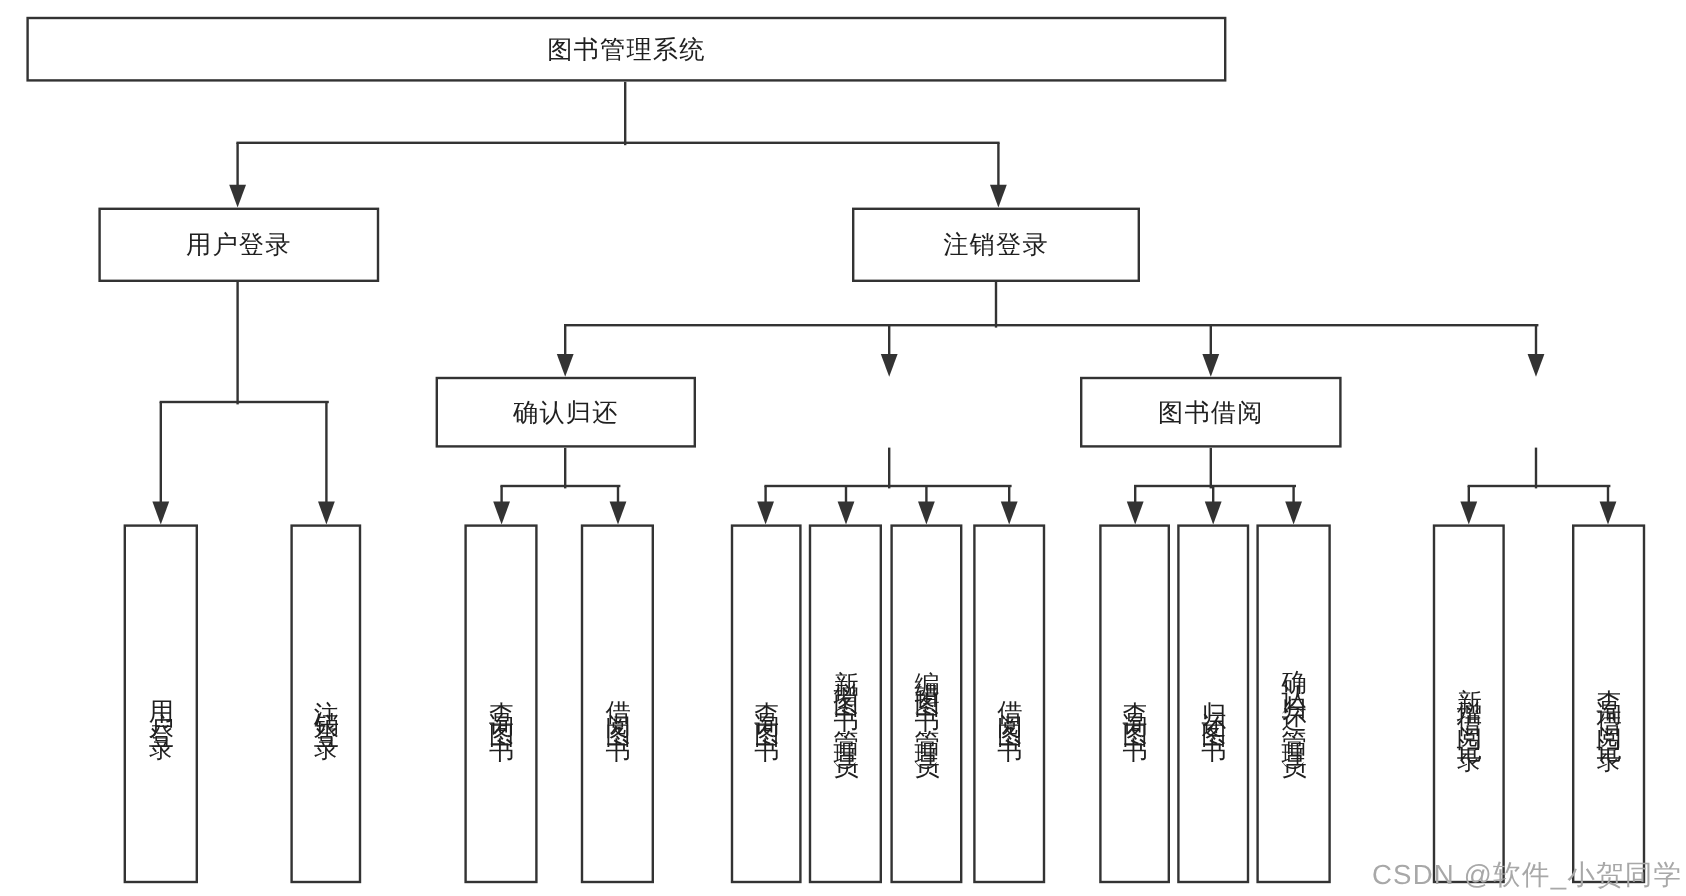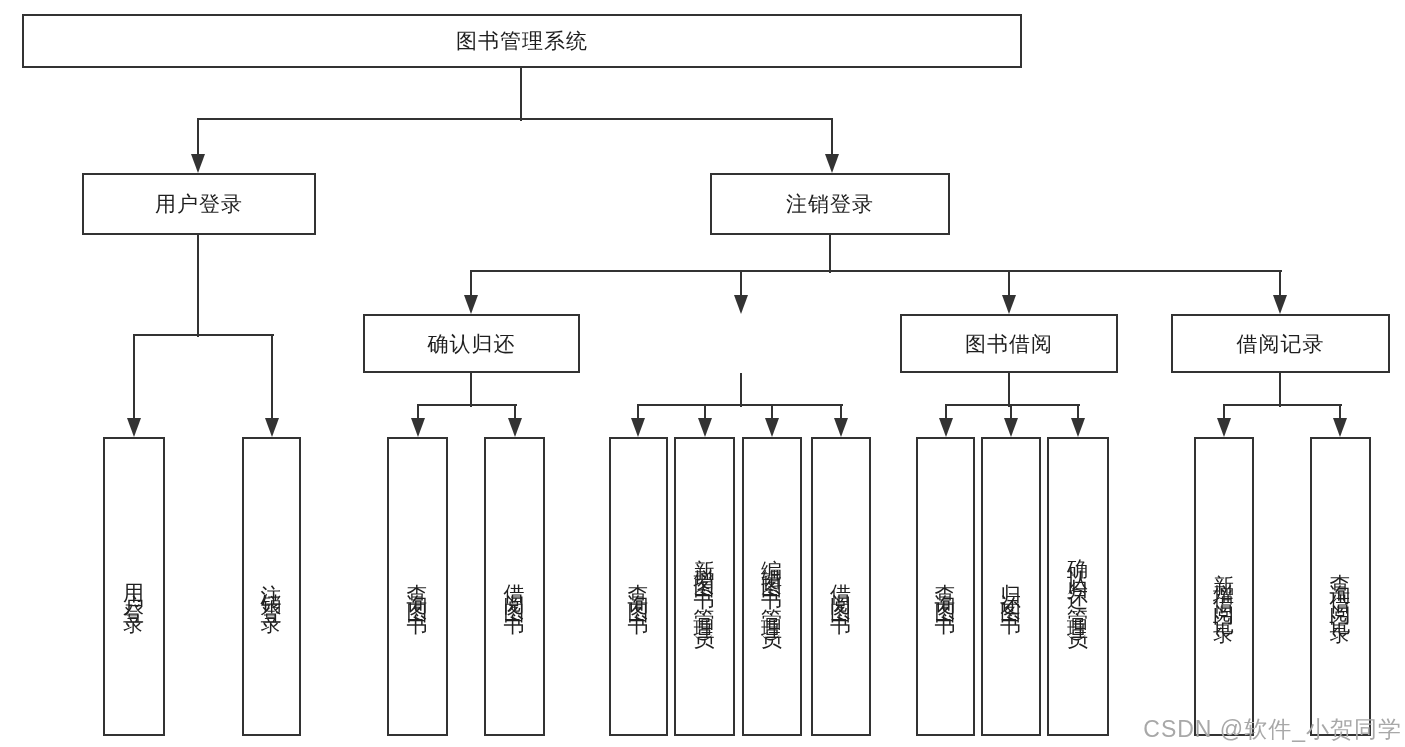--- a/index.html
+++ b/index.html
@@ -122,23 +122,20 @@
     </div>
     <div class="node node-h" style="left: 710px; top: 173px; width: 240px; height: 62px;">
       <span>注销登录</span>
     </div>
     <div class="node node-h" style="left: 363px; top: 314px; width: 217px; height: 59px;">
       <span>确认归还</span>
     </div>
     <div class="node node-h" style="left: 900px; top: 314px; width: 218px; height: 59px;">
       <span>图书借阅</span>
     </div>
-    <div class="node node-h" style="left: 1171px; top: 314px; width: 219px; height: 59px;">
-      <span>借阅记录</span>
-    </div>
     <div class="node node-v" style="left: 103px; top: 437px; width: 62px; height: 299px;">
       <span>用户登录</span>
     </div>
     <div class="node node-v" style="left: 242px; top: 437px; width: 59px; height: 299px;">
       <span>注销登录</span>
     </div>
     <div class="node node-v" style="left: 387px; top: 437px; width: 61px; height: 299px;">
       <span>查询图书</span>
     </div>
     <div class="node node-v" style="left: 484px; top: 437px; width: 61px; height: 299px;">

